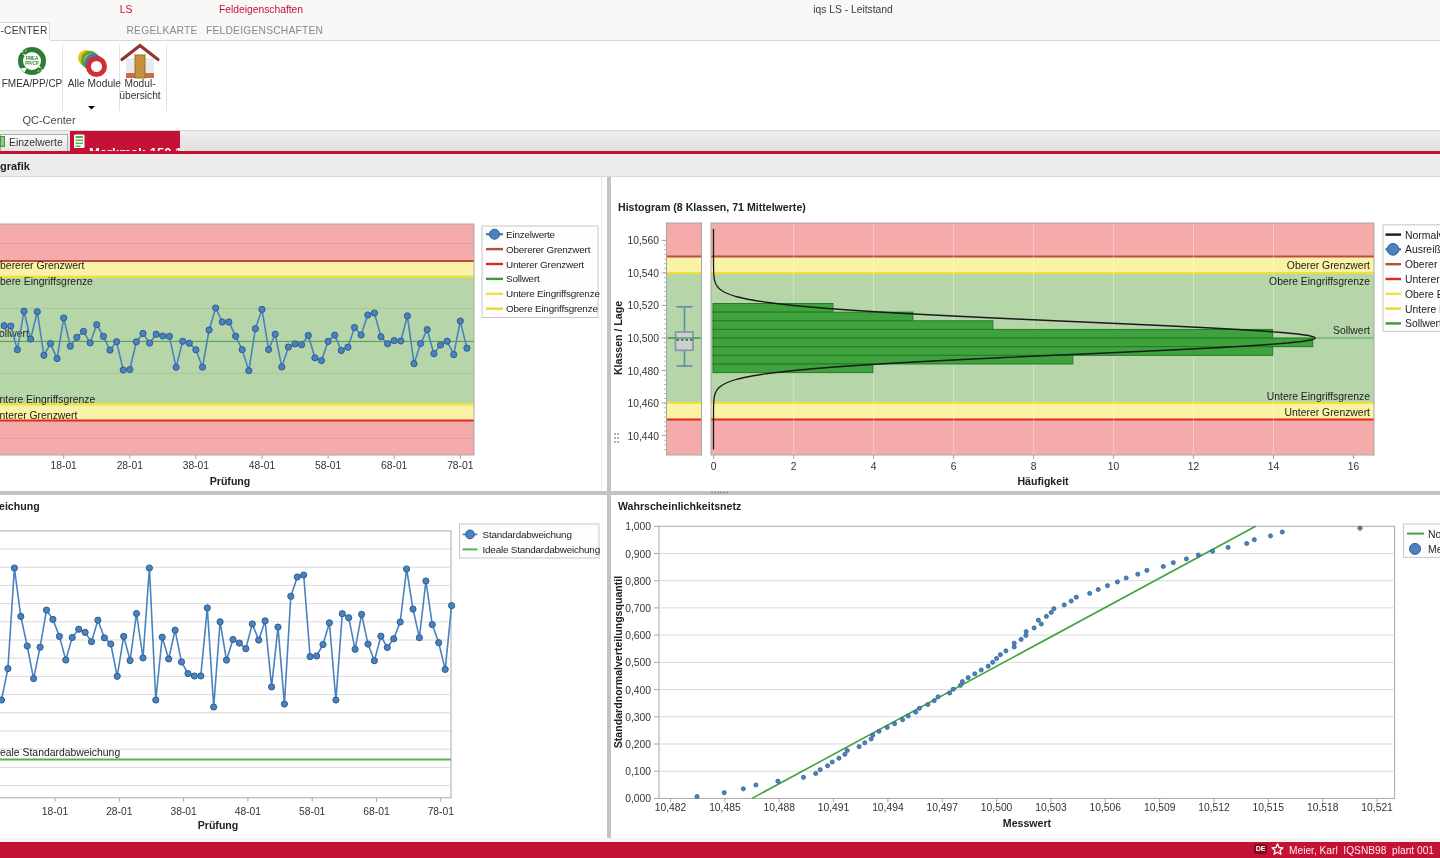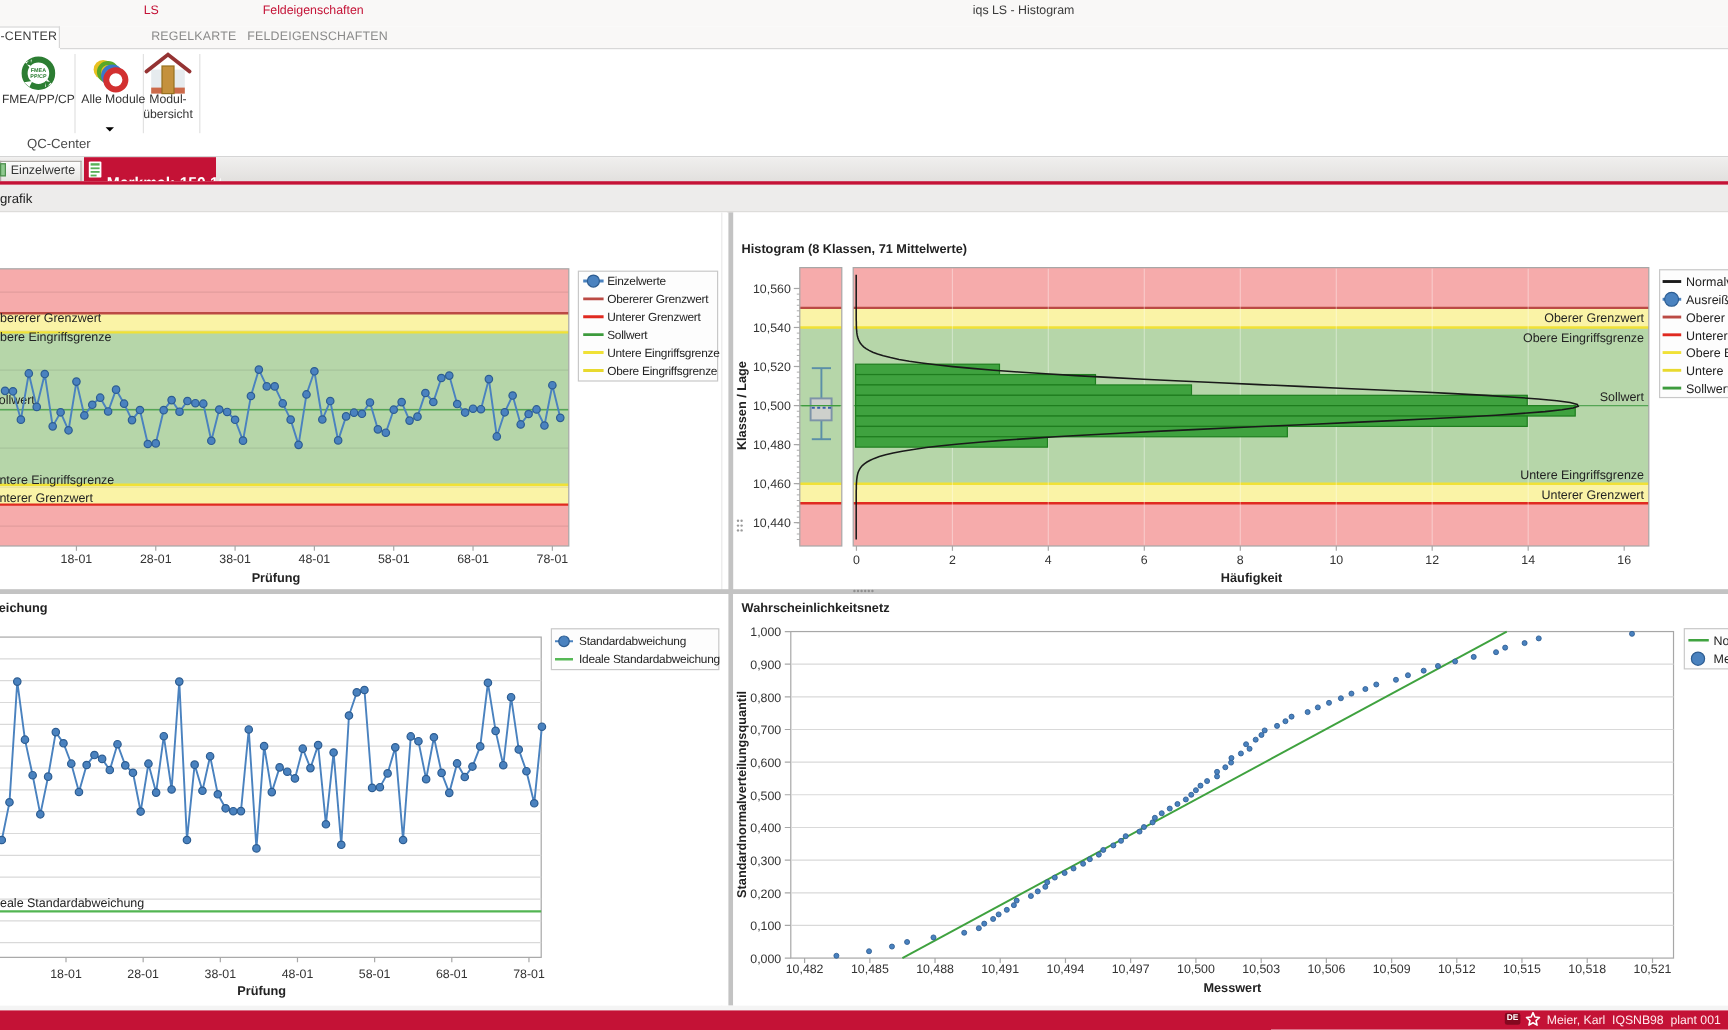--- a/index.html
+++ b/index.html
@@ -4,27 +4,27 @@
 html,body{width:1440px;height:858px;overflow:hidden;background:#fff;
 font-family:"Liberation Sans",sans-serif;-webkit-font-smoothing:antialiased}
 .abs{position:absolute}
 svg text{font-family:"Liberation Sans",sans-serif}
 </style></head><body>
 <div class="abs" style="left:0;top:0;width:1440px;height:656px">
 
 <div class="abs" style="left:0;top:0;width:1440px;height:22px;background:#f9f8f7"></div>
 <div class="abs" style="left:100px;top:4px;width:52px;text-align:center;font-size:10.3px;color:#c41236">LS</div>
 <div class="abs" style="left:200px;top:4px;width:122px;text-align:center;font-size:10.3px;color:#c41236">Feldeigenschaften</div>
-<div class="abs" style="left:753px;top:4px;width:200px;text-align:center;font-size:10.3px;color:#3a3a3a">iqs LS - Histogram</div>
+<div class="abs" style="left:753px;top:4px;width:200px;text-align:center;font-size:10.3px;color:#3a3a3a">iqs LS - Leitstand</div>
 
 <div class="abs" style="left:0;top:22px;width:1440px;height:18px;background:#f9f8f7"></div>
 <div class="abs" style="left:0;top:22px;width:50px;height:19px;background:#fff;border-top:1px solid #d8d8d8;border-right:1px solid #d8d8d8"></div>
 <div class="abs" style="left:0;top:25px;width:48px;text-align:center;font-size:10.3px;letter-spacing:.2px;color:#3c3c3c;white-space:nowrap;overflow:hidden">-CENTER</div>
 <div class="abs" style="left:55px;top:39px;width:64px;text-align:center;font-size:15px;letter-spacing:.2px;color:#8a8a8a;white-space:nowrap">ALLGEMEIN</div>
-<div class="abs" style="left:126px;top:25px;width:72px;text-align:left;font-size:10.3px;letter-spacing:.2px;color:#8a8a8a;white-space:nowrap">REGELKARTE</div>
+<div class="abs" style="left:126px;top:25px;width:72px;text-align:center;font-size:10.3px;letter-spacing:.2px;color:#8a8a8a;white-space:nowrap">REGELKARTE</div>
 <div class="abs" style="left:206px;top:25px;width:110px;text-align:center;font-size:10.3px;letter-spacing:.2px;color:#8a8a8a;white-space:nowrap">FELDEIGENSCHAFTEN</div>
 
 <div class="abs" style="left:0;top:40px;width:1440px;height:91px;background:#fff;border-bottom:1px solid #d5d5d5"></div>
 <div class="abs" style="left:50px;top:40px;width:1390px;height:1px;background:#d8d8d8"></div>
 <div class="abs" style="left:62px;top:45px;width:1px;height:66px;background:#e2e2e2"></div>
 <div class="abs" style="left:119px;top:45px;width:1px;height:66px;background:#e2e2e2"></div>
 <div class="abs" style="left:166px;top:45px;width:1px;height:66px;background:#e2e2e2"></div>
 <div class="abs" style="left:0;top:78px;width:64px;text-align:center;font-size:10px;color:#333;white-space:nowrap">FMEA/PP/CP</div>
 <div class="abs" style="left:64px;top:78px;width:57px;text-align:right;font-size:10.2px;color:#333;white-space:nowrap">Alle Module</div>
 <div class="abs" style="left:112px;top:78px;width:56px;text-align:center;font-size:10.2px;line-height:11.5px;color:#333;white-space:nowrap">Modul-<br>übersicht</div>
@@ -63,21 +63,21 @@
  <rect x="1" y="0.5" width="10.5" height="13.5" rx="1" fill="#fff"></rect>
  <rect x="2.5" y="2" width="7.5" height="2" fill="#58b058"></rect>
  <rect x="2.5" y="5.5" width="7.5" height="1.5" fill="#58b058"></rect>
  <rect x="2.5" y="8.5" width="7.5" height="1.5" fill="#58b058"></rect>
  <rect x="2.5" y="11.5" width="5" height="1.5" fill="#58b058"></rect>
 </svg>
 <div class="abs" style="left:89px;top:145px;width:95px;font-size:13px;font-weight:700;color:#fff;white-space:nowrap;overflow:hidden">Merkmal: 150 10...</div>
 <div class="abs" style="left:0;top:151px;width:1440px;height:2.5px;background:#c41236"></div>
 
 <div class="abs" style="left:0;top:153.5px;width:1440px;height:23.5px;background:#edeceb;border-bottom:1px solid #d9d8d6"></div>
-<div class="abs" style="left:0;top:160px;width:40px;font-size:11px;font-weight:400;color:#222;white-space:nowrap">grafik</div>
+<div class="abs" style="left:0;top:160px;width:40px;font-size:11px;font-weight:700;color:#222;white-space:nowrap">grafik</div>
 
 <div class="abs" style="left:0;top:177px;width:606px;height:313px;background:#fff"></div>
 <div class="abs" style="left:611px;top:177px;width:829px;height:313px;background:#fff"></div>
 <div class="abs" style="left:607px;top:177px;width:3.5px;height:661px;background:#c3c3c3"></div>
     <div class="abs" style="left:600.5px;top:177px;width:1px;height:661px;background:#e9e9e9"></div>
 <div class="abs" style="left:0;top:490.8px;width:1440px;height:4.2px;background:#c3c3c3"></div>
 <div class="abs" style="left:0;top:495px;width:606px;height:343px;background:#fff"></div>
 <div class="abs" style="left:611px;top:495px;width:829px;height:343px;background:#fff"></div>
 <svg class="abs" style="left:0;top:177px" width="606" height="313" viewBox="0 0 606 313">
       <rect x="0" y="47" width="474" height="37" fill="#f6abab"></rect>

